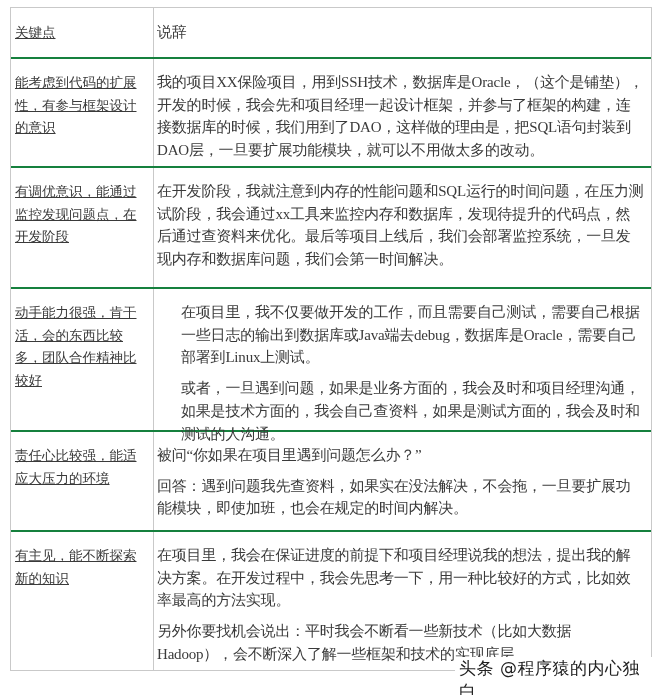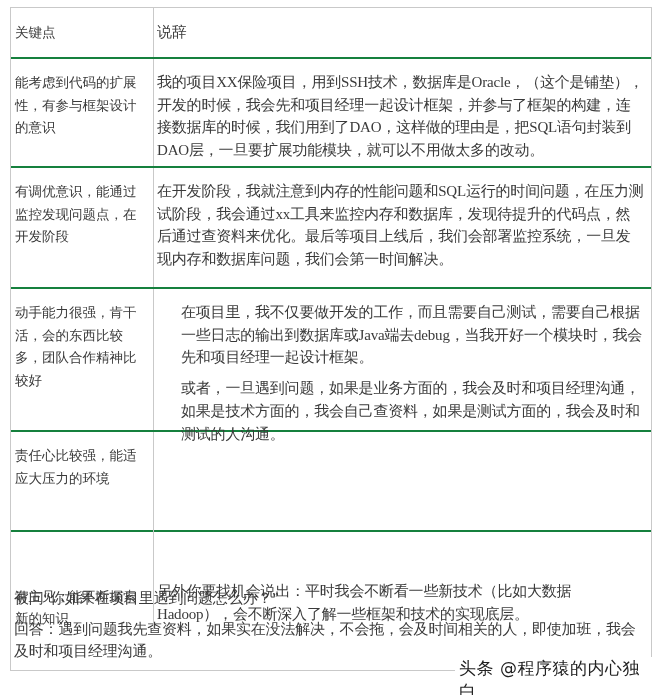--- a/index.html
+++ b/index.html
@@ -30,20 +30,21 @@
     }
     .row:first-child { border-top: none; }
     .cell-key {
       width: 143px;
       flex: 0 0 143px;
       border-right: 1px solid #c9c9c9;
       box-sizing: border-box;
       padding: 12px 8px 0 4px;
       font-size: 13.5px;
       line-height: 22.5px;
+      text-decoration: underline;
     }
     .cell-text {
       flex: 1 1 auto;
       box-sizing: border-box;
       padding: 12px 6px 0 3px;
       font-size: 15px;
       line-height: 22.7px;
       letter-spacing: -0.2px;
       font-family: Liberation Serif, serif;
     }
@@ -84,34 +85,35 @@
   <div class="row" style="height:121px;">
     <div class="cell-key">有调优意识，能通过监控发现问题点，在开发阶段</div>
     <div class="cell-text">
       <p>在开发阶段，我就注意到内存的性能问题和SQL运行的时间问题，在压力测试阶段，我会通过xx工具来监控内存和数据库，发现待提升的代码点，然后通过查资料来优化。最后等项目上线后，我们会部署监控系统，一旦发现内存和数据库问题，我们会第一时间解决。</p>
     </div>
   </div>
 
   <div class="row" style="height:143px;gap:24px;">
     <div class="cell-key">动手能力很强，肯干活，会的东西比较多，团队合作精神比较好</div>
     <div class="cell-text">
-      <p>在项目里，我不仅要做开发的工作，而且需要自己测试，需要自己根据一些日志的输出到数据库或Java端去debug，当我开好一个模块时，我会先和项目经理一起设计框架。</p>
+      <p>在项目里，我不仅要做开发的工作，而且需要自己测试，需要自己根据一些日志的输出到数据库或Java端去debug，数据库是Oracle，需要自己部署到Linux上测试。</p>
       <p>或者，一旦遇到问题，如果是业务方面的，我会及时和项目经理沟通，如果是技术方面的，我会自己查资料，如果是测试方面的，我会及时和测试的人沟通。</p>
     </div>
   </div>
 
-  <div class="row" style="height:100px;flex-direction:column;">
+  <div class="row" style="height:100px;">
     <div class="cell-key">责任心比较强，能适应大压力的环境</div>
     <div class="cell-text">
       <p>被问“你如果在项目里遇到问题怎么办？”</p>
-      <p>回答：遇到问题我先查资料，如果实在没法解决，不会拖，会及时间相关的人，即使加班，我会及时和项目经理沟通。</p>
+      <p>回答：遇到问题我先查资料，如果实在没法解决，不会拖，一旦要扩展功能模块，即使加班，也会在规定的时间内解决。</p>
     </div>
   </div>
 
-  <div class="row" style="height:140px;align-items:center;">
+  <div class="row" style="height:140px;">
     <div class="cell-key">有主见，能不断探索新的知识</div>
     <div class="cell-text">
+      <p>在项目里，我会在保证进度的前提下和项目经理说我的想法，提出我的解决方案。在开发过程中，我会先思考一下，用一种比较好的方式，比如效率最高的方法实现。</p>
       <p>另外你要找机会说出：平时我会不断看一些新技术（比如大数据Hadoop），会不断深入了解一些框架和技术的实现底层。</p>
     </div>
   </div>
 </div>
 
 <div class="watermark">头条 @程序猿的内心独白</div>
 
 </body></html>

